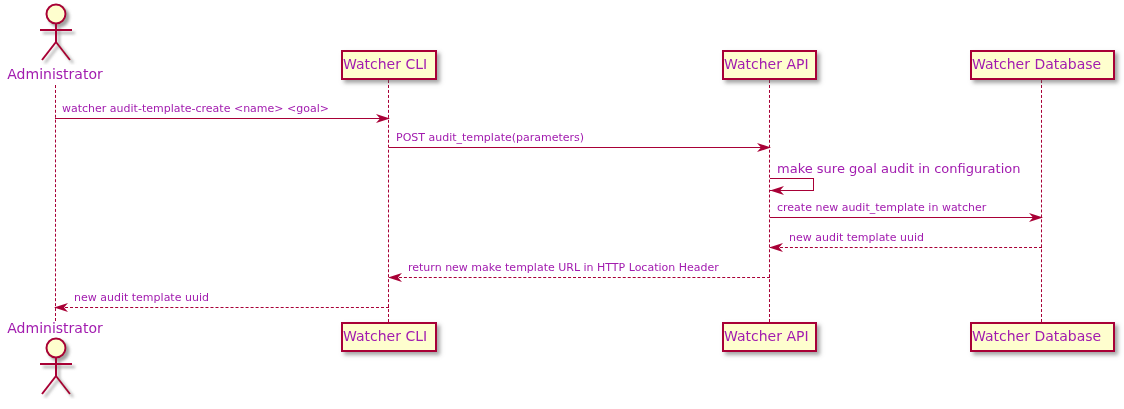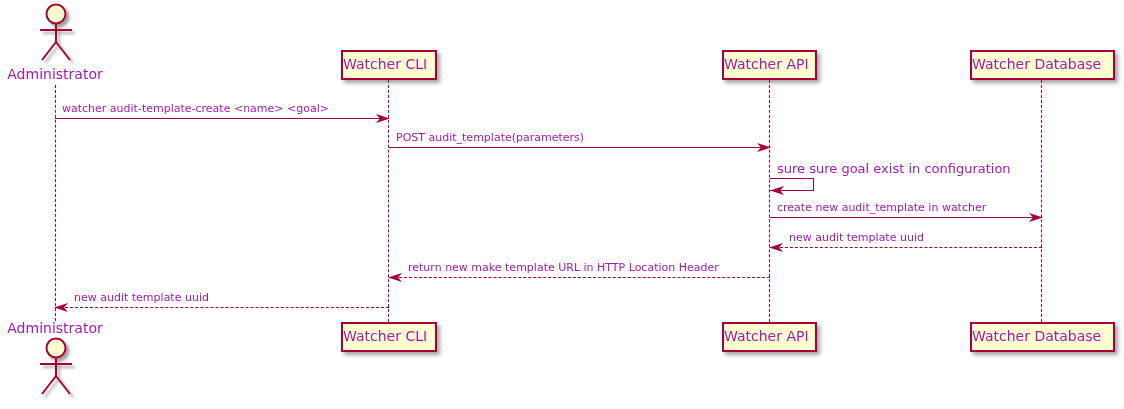--- a/index.html
+++ b/index.html
@@ -106,21 +106,21 @@
 
   <div class="msg" style="left:389px; top:147px; width:381px;">
     <div class="label">POST audit_template(parameters)</div>
     <div class="line"></div>
     <svg class="arr right" viewBox="0 0 14 9">
         <path d="M0 0 L14 4.5 L0 9 L4 4.5 Z" fill="#A80036"></path>
       </svg>
   </div>
 
   <div class="selfmsg">
-    <div class="label">sure sure goal exist in configuration</div>
+    <div class="label">make sure goal audit in configuration</div>
     <svg class="arr" viewBox="0 0 14 9">
         <path d="M14 0 L0 4.5 L14 9 L10 4.5 Z" fill="#A80036"></path>
       </svg>
   </div>
 
   <div class="msg" style="left:770px; top:217px; width:272px;">
     <div class="label">create new audit_template in watcher</div>
     <div class="line"></div>
     <svg class="arr right" viewBox="0 0 14 9">
         <path d="M0 0 L14 4.5 L0 9 L4 4.5 Z" fill="#A80036"></path>

